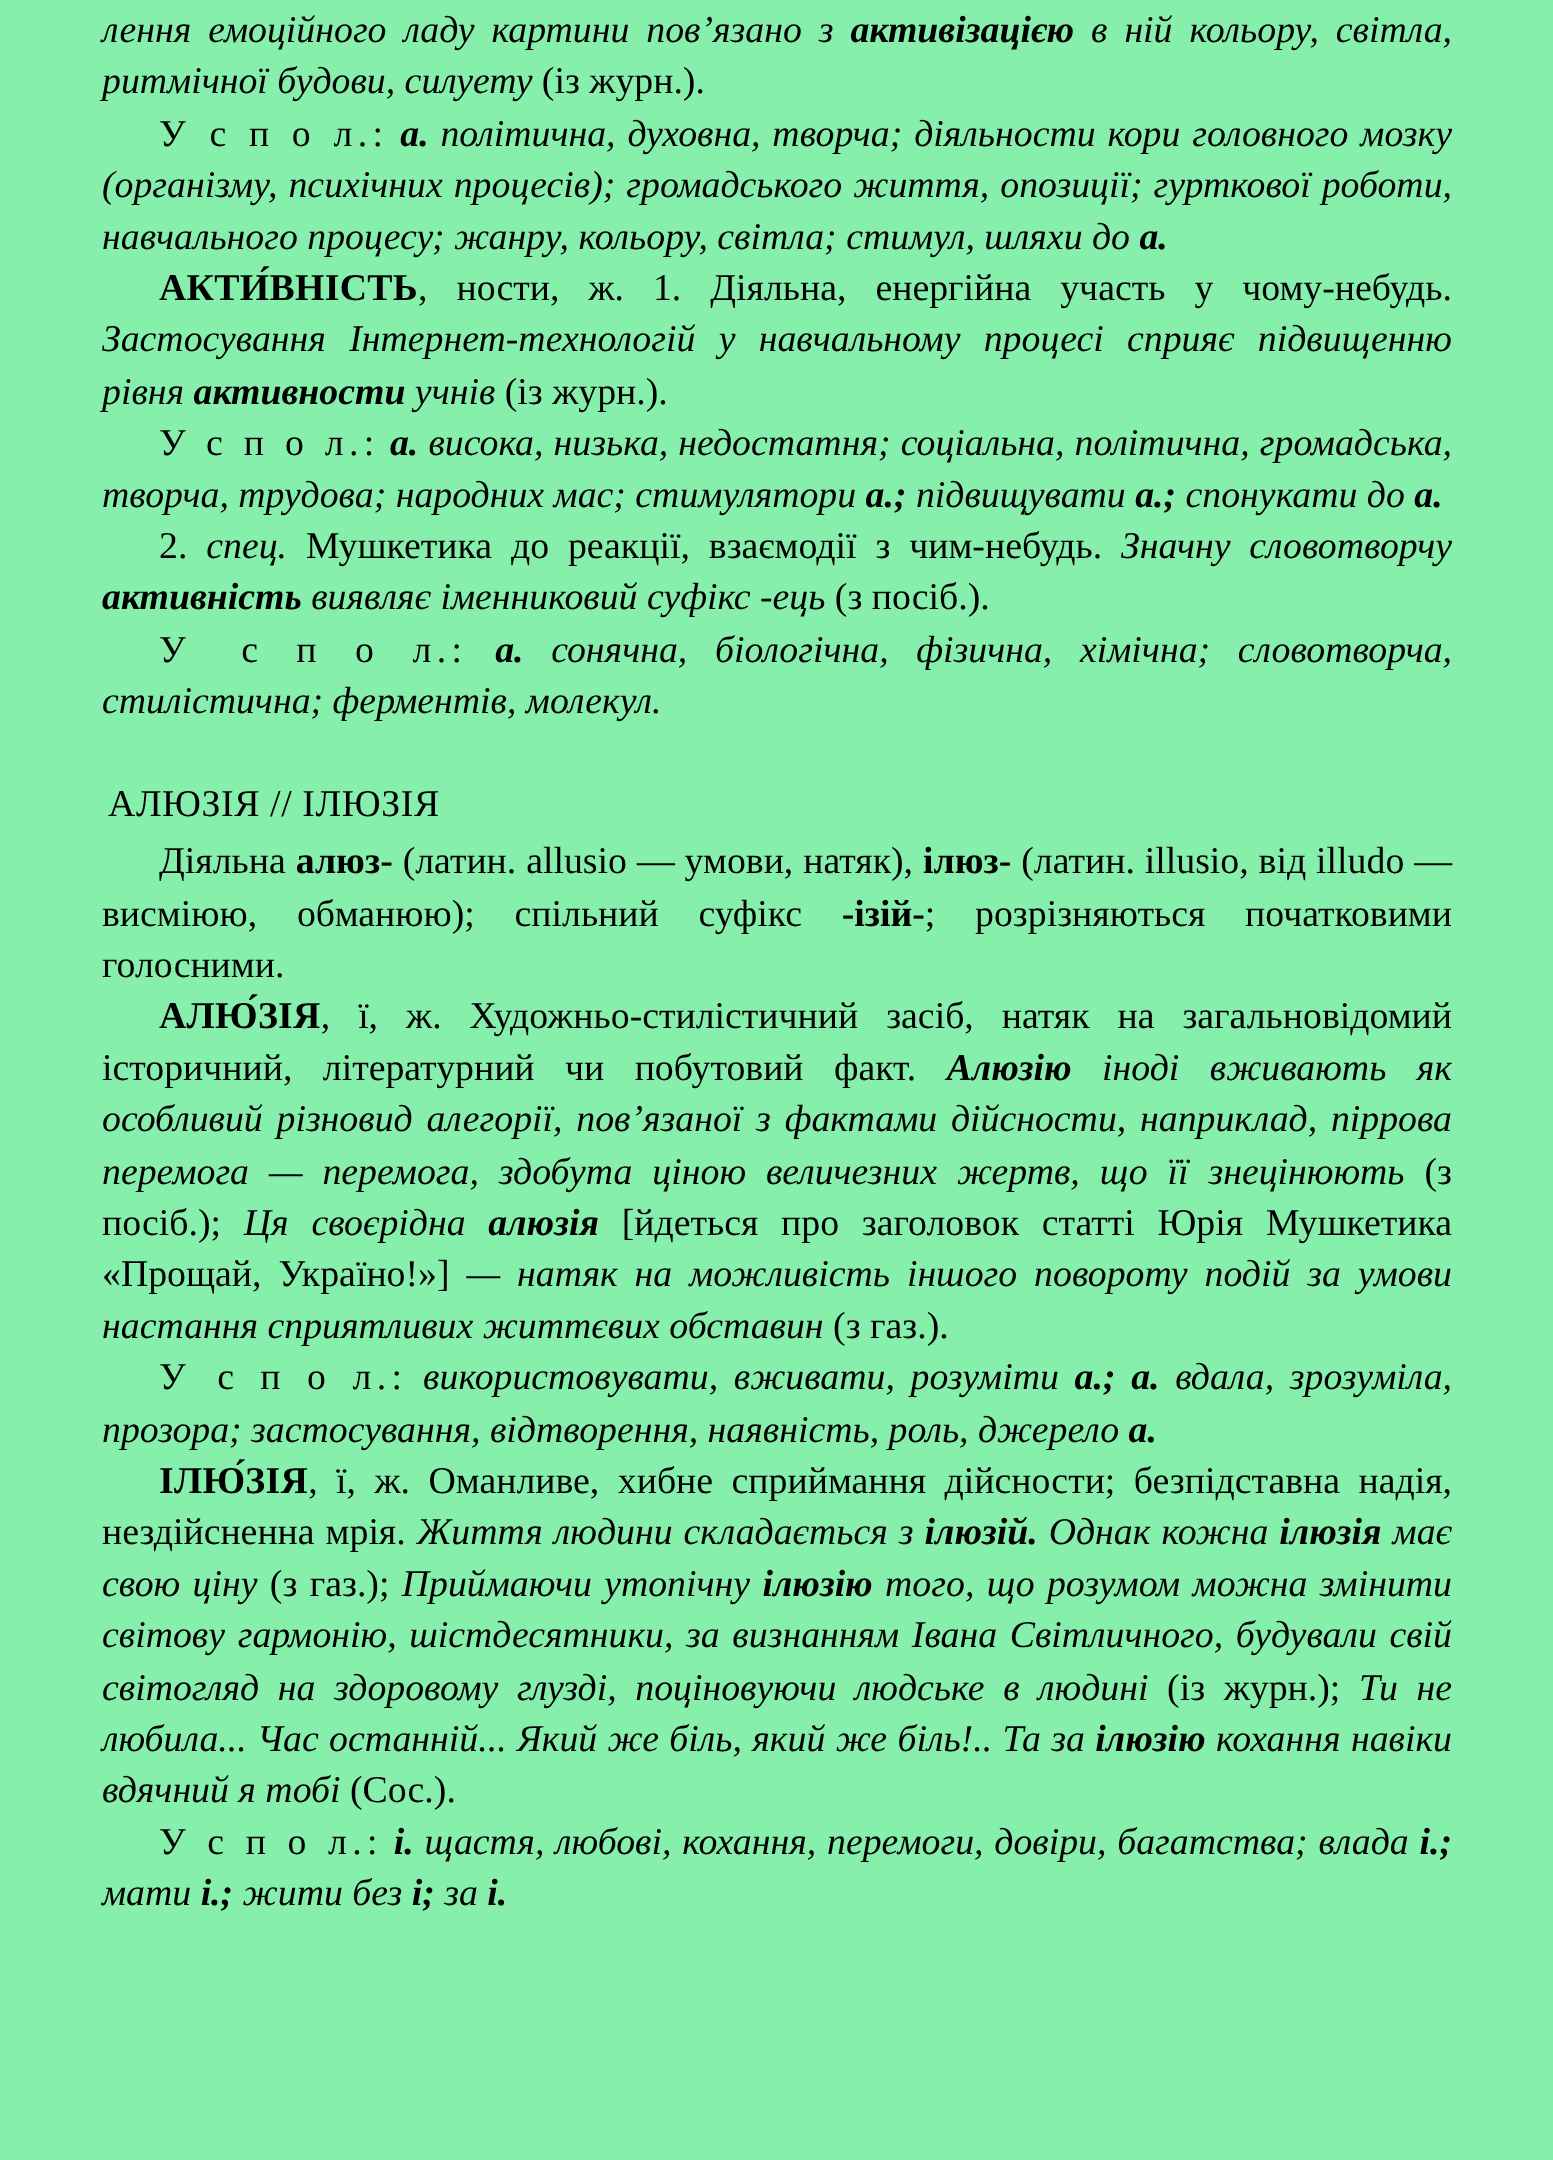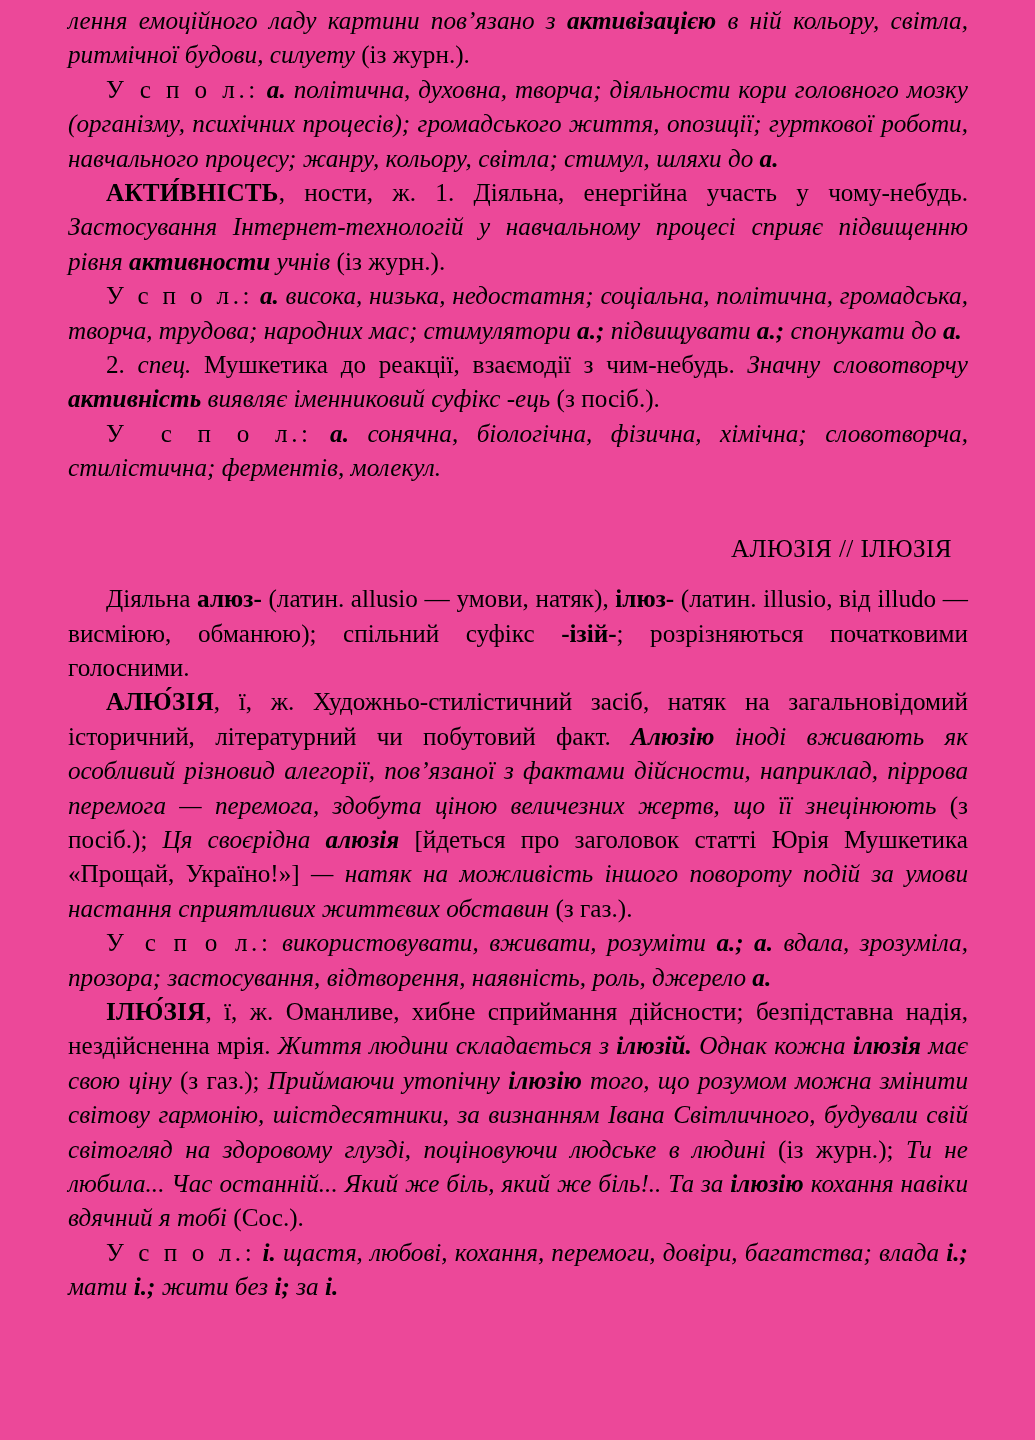--- a/index.html
+++ b/index.html
@@ -9,21 +9,21 @@
     background: #ffffff;
   }
   body {
     font-family: "Liberation Serif", "DejaVu Serif", serif;
     color: #000000;
   }
   .page {
     position: relative;
     width: 1035px;
     height: 1440px;
-    background: #ec4899;
+    background: #86efac;
     box-sizing: border-box;
     padding: 0;
     overflow: hidden;
   }
   .text-column {
     position: absolute;
     left: 68px;
     top: 4px;
     width: 900px;
   }
@@ -73,25 +73,25 @@
   .spaced {
     font-style: normal;
     letter-spacing: 3.6px;
   }
   .spaced-lead {
     font-style: normal;
     letter-spacing: 0;
   }
   
   .section-title {
-    text-align: right;
+    text-align: left;
     text-indent: 0;
     font-size: 25.2px;
     line-height: 34.4px;
-    margin: 16px;
+    margin: 4px;
     letter-spacing: 0.4px;
   }
   .gap-before-title {
     height: 30px;
   }
   .folio {
     position: absolute;
     left: 68px;
     top: 1392px;
     font-size: 24px;

